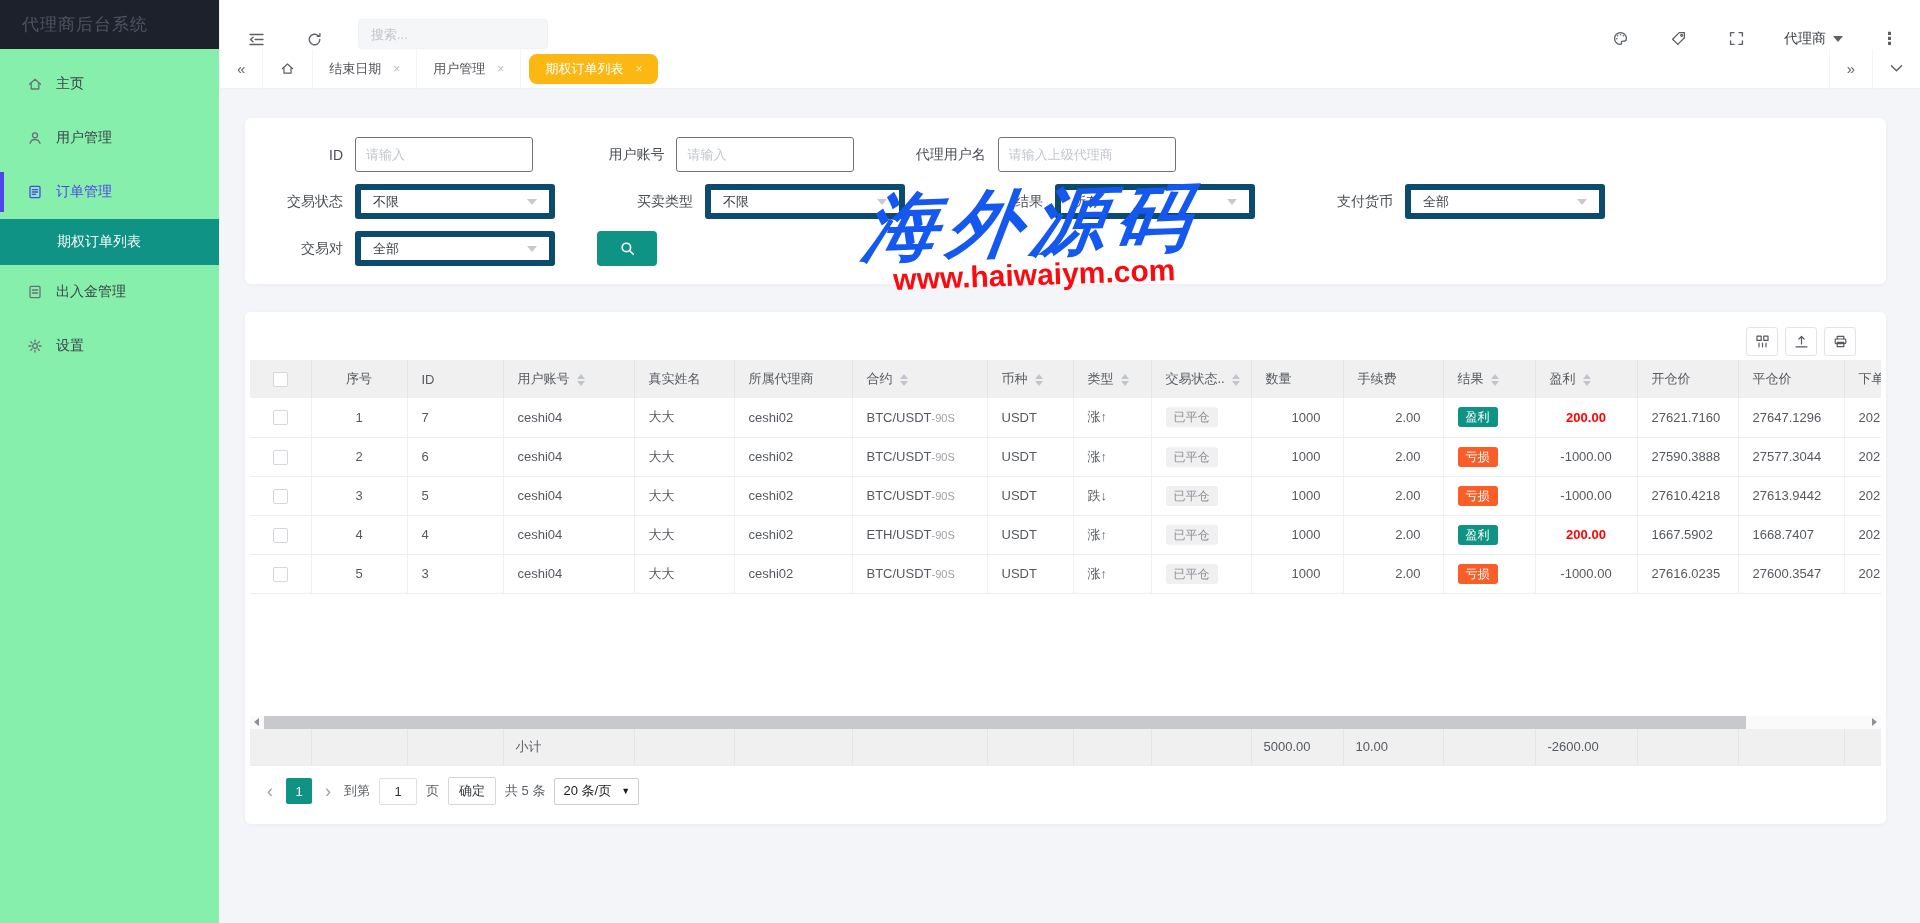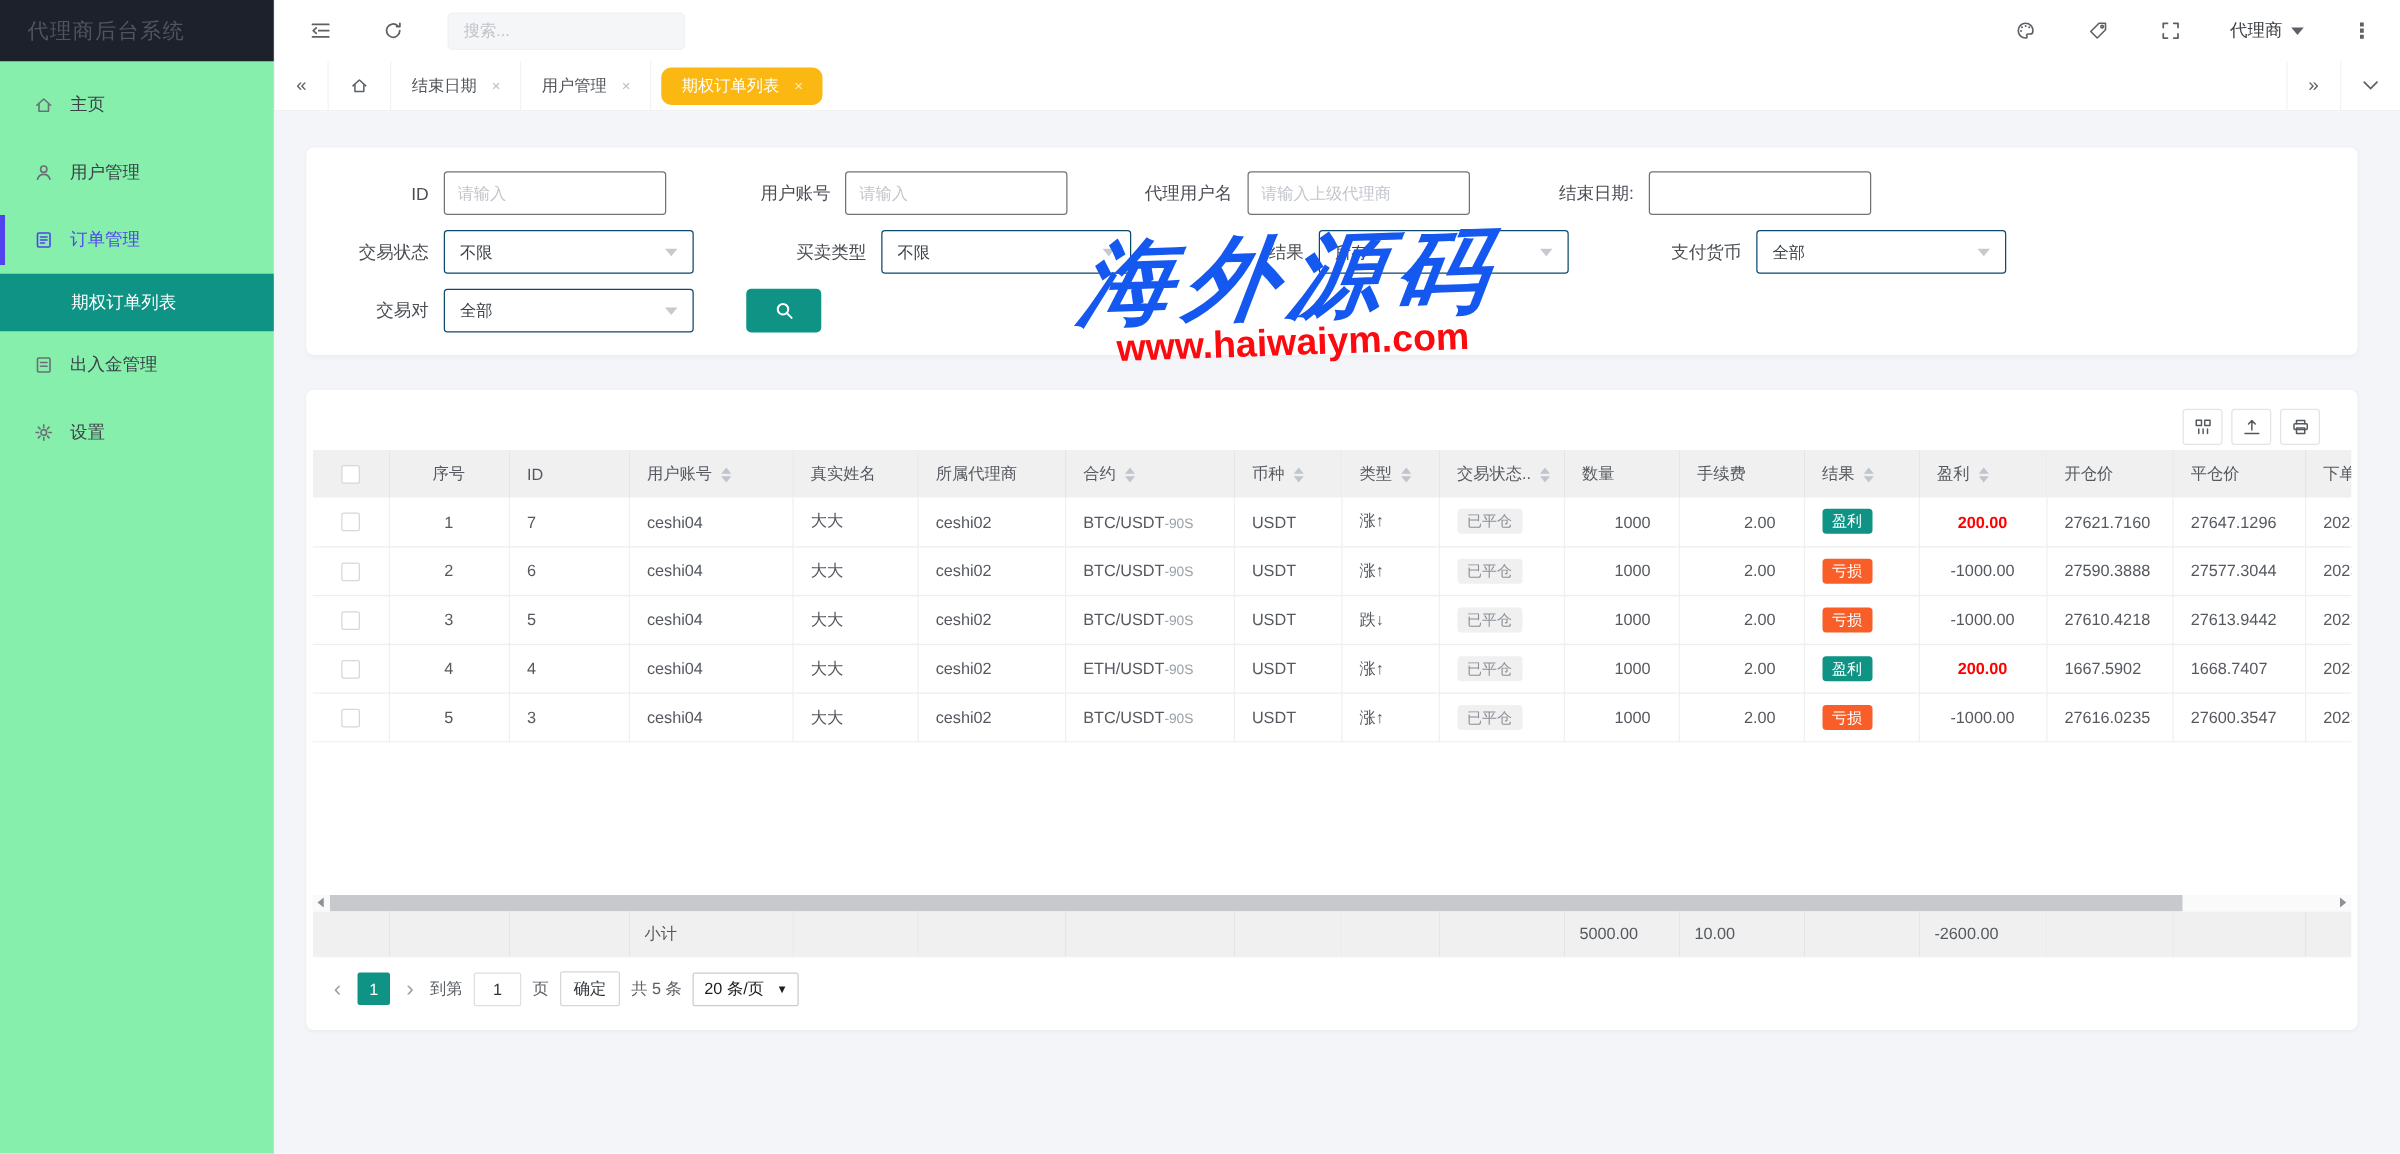--- a/index.html
+++ b/index.html
@@ -16,21 +16,21 @@
   .side-item .ic{width:16px;height:16px;margin-right:13px;color:#6a7076;display:inline-flex}
   .side-item .lbl{font-size:14px}
   .side-item.act{color:#5143ee}
   .side-item.act .ic{color:#5143ee}
   .side-item.act .lbl{color:#5143ee}
   .side-item.act::before{content:"";position:absolute;left:0;top:7px;bottom:7px;width:4px;background:#5143ee}
   .side-sub{height:46px;display:flex;align-items:center;padding-left:57px;font-size:14px;color:#3c4147;cursor:pointer}
   .side-sub.sel{background:#0e9384;color:#fff}
 
   
-  .topbar{position:absolute;left:220px;right:0;top:0;height:49px;background:#fff;display:flex;align-items:center;z-index:5}
+  .topbar{position:absolute;left:220px;right:0;top:0;height:49px;background:#fff;display:flex;align-items:flex-end;z-index:5}
   .tb-ic{width:20px;height:20px;color:#5d6166;display:inline-flex;align-items:center;justify-content:center;cursor:pointer}
   .tb-ic svg{width:17px;height:17px}
   .collapse-ic{margin-left:26px}
   .refresh-ic{margin-left:38px}
   .search-box{margin-left:34px;width:190px;height:30px;background:#f5f6f7;border-radius:4px;border:1px solid #f0f1f2;
     display:flex;align-items:center}
   .search-box input{border:0;outline:0;background:transparent;font-size:13px;color:#333;padding:0 12px;width:100%}
   .search-box input::placeholder{color:#bfc3c9}
   .tb-right{margin-left:auto;display:flex;align-items:center;gap:38px;padding-right:22px}
   .agent-drop{display:flex;align-items:center;gap:7px;color:#3c4147;font-size:14px;cursor:pointer}
@@ -54,21 +54,21 @@
   .card{background:#fff;border-radius:6px;box-shadow:0 1px 4px rgba(0,0,0,.04)}
   .filter-card{margin:29px 34px 0 25px;height:166px;padding:19px 24px 0 10px}
   .f-row{display:grid;margin-bottom:12px}
   .f-row1{grid-template-columns:repeat(5,1fr)}
   .f-row2{grid-template-columns:repeat(4,1fr);width:1400px}
   .f-row3{display:flex;align-items:center}
   .f-group{display:flex;align-items:center}
   .f-label{min-width:88px;text-align:right;margin-right:12px;font-size:14px;color:#4a4e54;white-space:nowrap}
   .f-input{width:178px;height:35px;border:1px solid #737373;border-radius:3px;background:#fff;font-size:13px;color:#c2410c;padding:0 10px;outline:0}
   .f-input::placeholder{color:#c2c6cc}
-  .f-select{width:200px;height:35px;border:1px solid #0c4a6e;border-radius:3px;background:#fff;display:flex;align-items:center;
+  .f-select{width:200px;height:35px;border:6px solid #0c4a6e;border-radius:3px;background:#fff;display:flex;align-items:center;
     justify-content:space-between;padding:0 12px;font-size:13px;color:#3c4147;cursor:pointer}
   .f-select .sel-caret{width:0;height:0;border-left:5px solid transparent;border-right:5px solid transparent;border-top:6px solid #c6cad0}
   .search-btn{margin-left:42px;width:60px;height:35px;background:#0e9384;border:0;border-radius:4px;cursor:pointer;
     display:flex;align-items:center;justify-content:center}
   .search-btn svg{width:17px;height:17px;stroke:#fff;fill:none;stroke-width:1.6;stroke-linecap:round}
 
   
   .table-card{margin:28px 34px 0 25px;height:512px;padding:10px 4px 0 4px;position:relative}
   .tc-toolbar{height:38px;display:flex;align-items:center;justify-content:flex-end;gap:7px;padding-right:26px}
   .tool-btn{width:32px;height:29px;border:1px solid #e2e4e8;border-radius:3px;background:#fff;cursor:pointer;
@@ -279,24 +279,20 @@
             <input class="f-input" placeholder="请输入" style="">
           </div>
           <div class="f-group">
             <span class="f-label">用户账号</span>
             <input class="f-input" placeholder="请输入" style="">
           </div>
           <div class="f-group">
             <span class="f-label">代理用户名</span>
             <input class="f-input" placeholder="请输入上级代理商" style="">
           </div>
-          <div class="f-group">
-            <span class="f-label">结束日期:</span>
-            <input class="f-input" placeholder="" style="">
-          </div>
         </div>
       <div class="f-row f-row2" id="f-row2">
           <div class="f-group">
             <span class="f-label">交易状态</span>
             <div class="f-select">
               <span>不限</span>
               <span class="sel-caret"></span>
             </div>
           </div>
           <div class="f-group">

